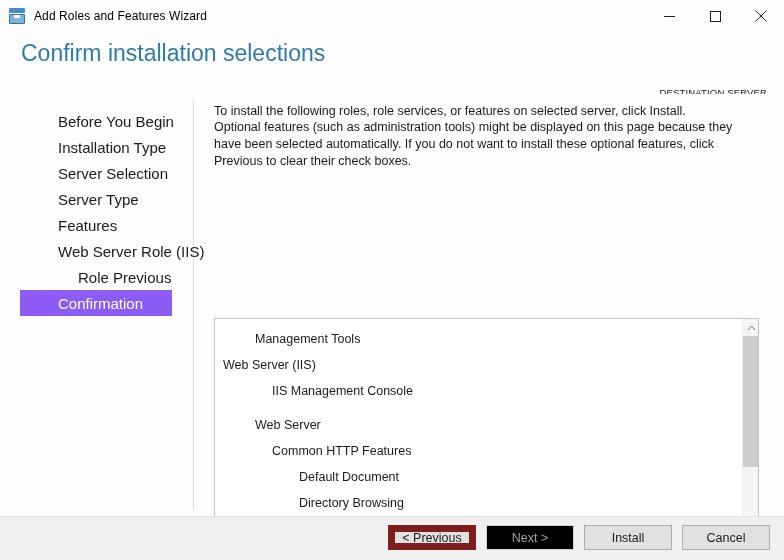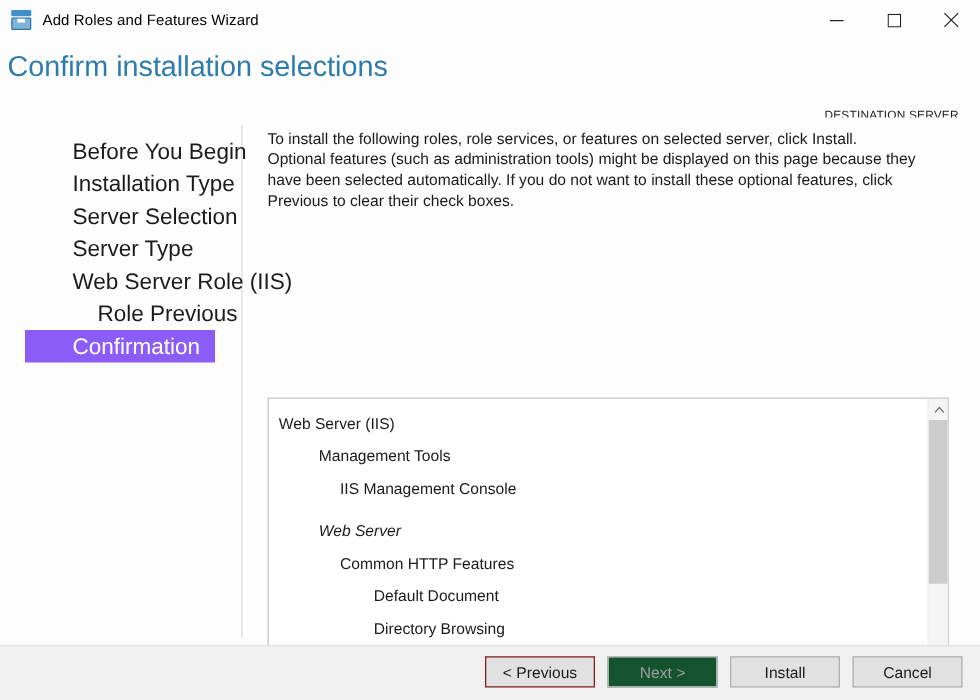--- a/index.html
+++ b/index.html
@@ -50,21 +50,21 @@
     color: #202020;
   }
   .winbtn svg { display: block; }
 
   
   .header {
     position: absolute; left: 0; top: 32px; width: 784px; height: 62px;
     background: #fdfdfd;
   }
   .page-title {
-    position: absolute; left: 6px; top: 8px;
+    position: absolute; left: 21px; top: 8px;
     font-size: 23px; color: #2e7cab; font-weight: 400;
     white-space: nowrap;
   }
   .dest-block {
     position: absolute; right: 17px; top: 18px;
     text-align: right; line-height: 13px; margin-top: 36px;
   }
   .dest-label { font-size: 9.5px; color: #1b1b1b; letter-spacing: 0.15px; }
   .dest-name  { font-size: 9.5px; color: #1b1b1b; }
 
@@ -77,21 +77,21 @@
     position: absolute; left: 193px; top: 6px; width: 1px; height: 410px;
     background: #dcdcdc;
   }
 
   
   .sidebar {
     position: absolute; left: 0; top: 14px; width: 192px;
   }
   .nav-item {
     height: 26px; display: flex; align-items: center;
-    padding-left: 38px; font-size: 18px; color: #1b1b1b;
+    padding-left: 38px; font-size: 15px; color: #1b1b1b;
     margin: 0 20px 0 20px;
     white-space: nowrap;
   }
   .nav-item.indent { padding-left: 58px; }
   .nav-item.selected { background: #8b5cf6; color: #ffffff; }
   .nav-item.disabled { color: #aeaeae; }
 
   
   .main {
     position: absolute; left: 214px; top: 9px; width: 545px;
@@ -124,21 +124,21 @@
     overflow: hidden;
   }
   .list-inner {
     position: absolute; left: 0; top: 0; width: 527px; height: 226px;
     padding: 7px 0 0 0; overflow: hidden;
   }
   .tree-row {
     height: 26px; line-height: 26px;
     font-size: 12.5px; color: #1b1b1b; white-space: nowrap;
   }
-  .tree-row.gap { margin-top: 8px; font-style: italic; }
+  .tree-row.gap { margin-top: 8px; }
   .lvl0 { padding-left: 8px; }
   .lvl1 { padding-left: 40px; }
   .lvl2 { padding-left: 57px; }
   .lvl3 { padding-left: 84px; }
 
   
   .scrollbar {
     position: absolute; right: 0; top: 0; width: 16px; height: 226px;
     background: #f5f5f5; border-left: 1px solid #ededed;
   }
@@ -175,22 +175,22 @@
     position: absolute; right: 14px; top: 8px;
     display: flex; gap: 10px;
   }
   .btn {
     width: 88px; height: 25px;
     font-size: 12.5px; font-family: "Liberation Sans", sans-serif;
     background: #e1e1e1; border: 1px solid #adadad; color: #1b1b1b;
     display: flex; align-items: center; justify-content: center;
     padding: 0;
   }
-  .btn.default { border: 1px solid #7f1d1d; }
-  .btn.disabled { color: #a0a0a0; border: 1px solid #d2d2d2; background: #14532d; }
+  .btn.default { border: 7px solid #7f1d1d; }
+  .btn.disabled { color: #a0a0a0; border: 1px solid #d2d2d2; background: #000000; }
 </style>
 </head>
 <body>
 
 <div id="app">
 
   <div class="titlebar">
     <div class="title-icon">
       <div class="ic-top"></div>
       <div class="ic-body"></div>
@@ -235,39 +235,42 @@
       <div class="nav-item">
           <span>Installation Type</span>
         </div>
       <div class="nav-item">
           <span>Server Selection</span>
         </div>
       <div class="nav-item">
           <span>Server Type</span>
         </div>
       <div class="nav-item">
+          <span>Features</span>
+        </div>
+      <div class="nav-item">
           <span>Web Server Role (IIS)</span>
         </div>
       <div class="nav-item indent">
           <span>Role Previous</span>
         </div>
       <div class="nav-item selected">
           <span>Confirmation</span>
         </div>
     </div>
 
     <div class="main">
       <div class="intro-line">To install the following roles, role services, or features on selected server, click Install.</div>
       <div class="para">Optional features (such as administration tools) might be displayed on this page because they have been selected automatically. If you do not want to install these optional features, click Previous to clear their check boxes.</div>
     </div>
 
     <div class="listbox">
       <div class="list-inner">
+        <div class="tree-row lvl1">Management Tools</div>
         <div class="tree-row lvl0">Web Server (IIS)</div>
-        <div class="tree-row lvl1">Management Tools</div>
         <div class="tree-row lvl2">IIS Management Console</div>
         <div class="tree-row lvl1 gap">Web Server</div>
         <div class="tree-row lvl2">Common HTTP Features</div>
         <div class="tree-row lvl3">Default Document</div>
         <div class="tree-row lvl3">Directory Browsing</div>
         <div class="tree-row lvl3">HTTP Errors</div>
         <div class="tree-row lvl3">Static Content</div>
 
       </div>
       <div class="scrollbar">

